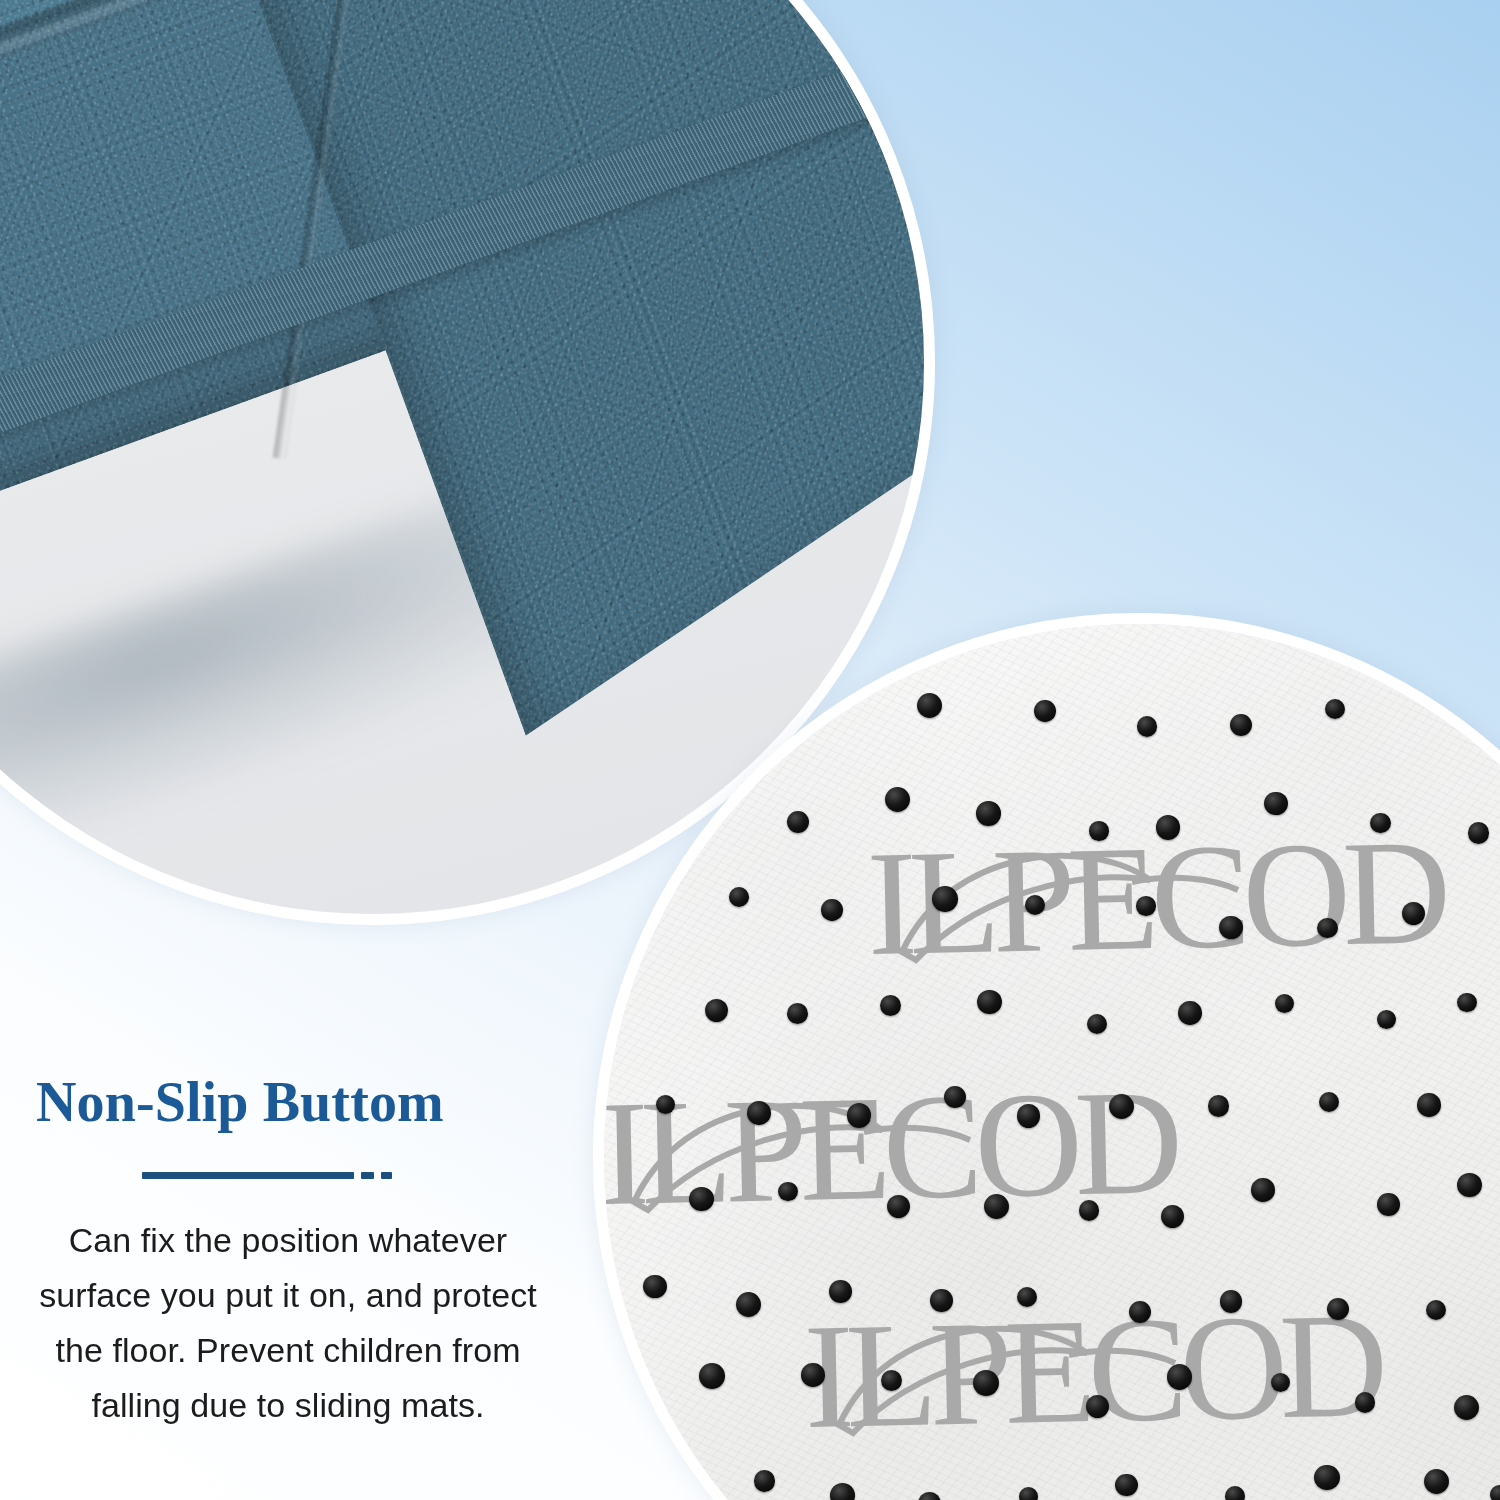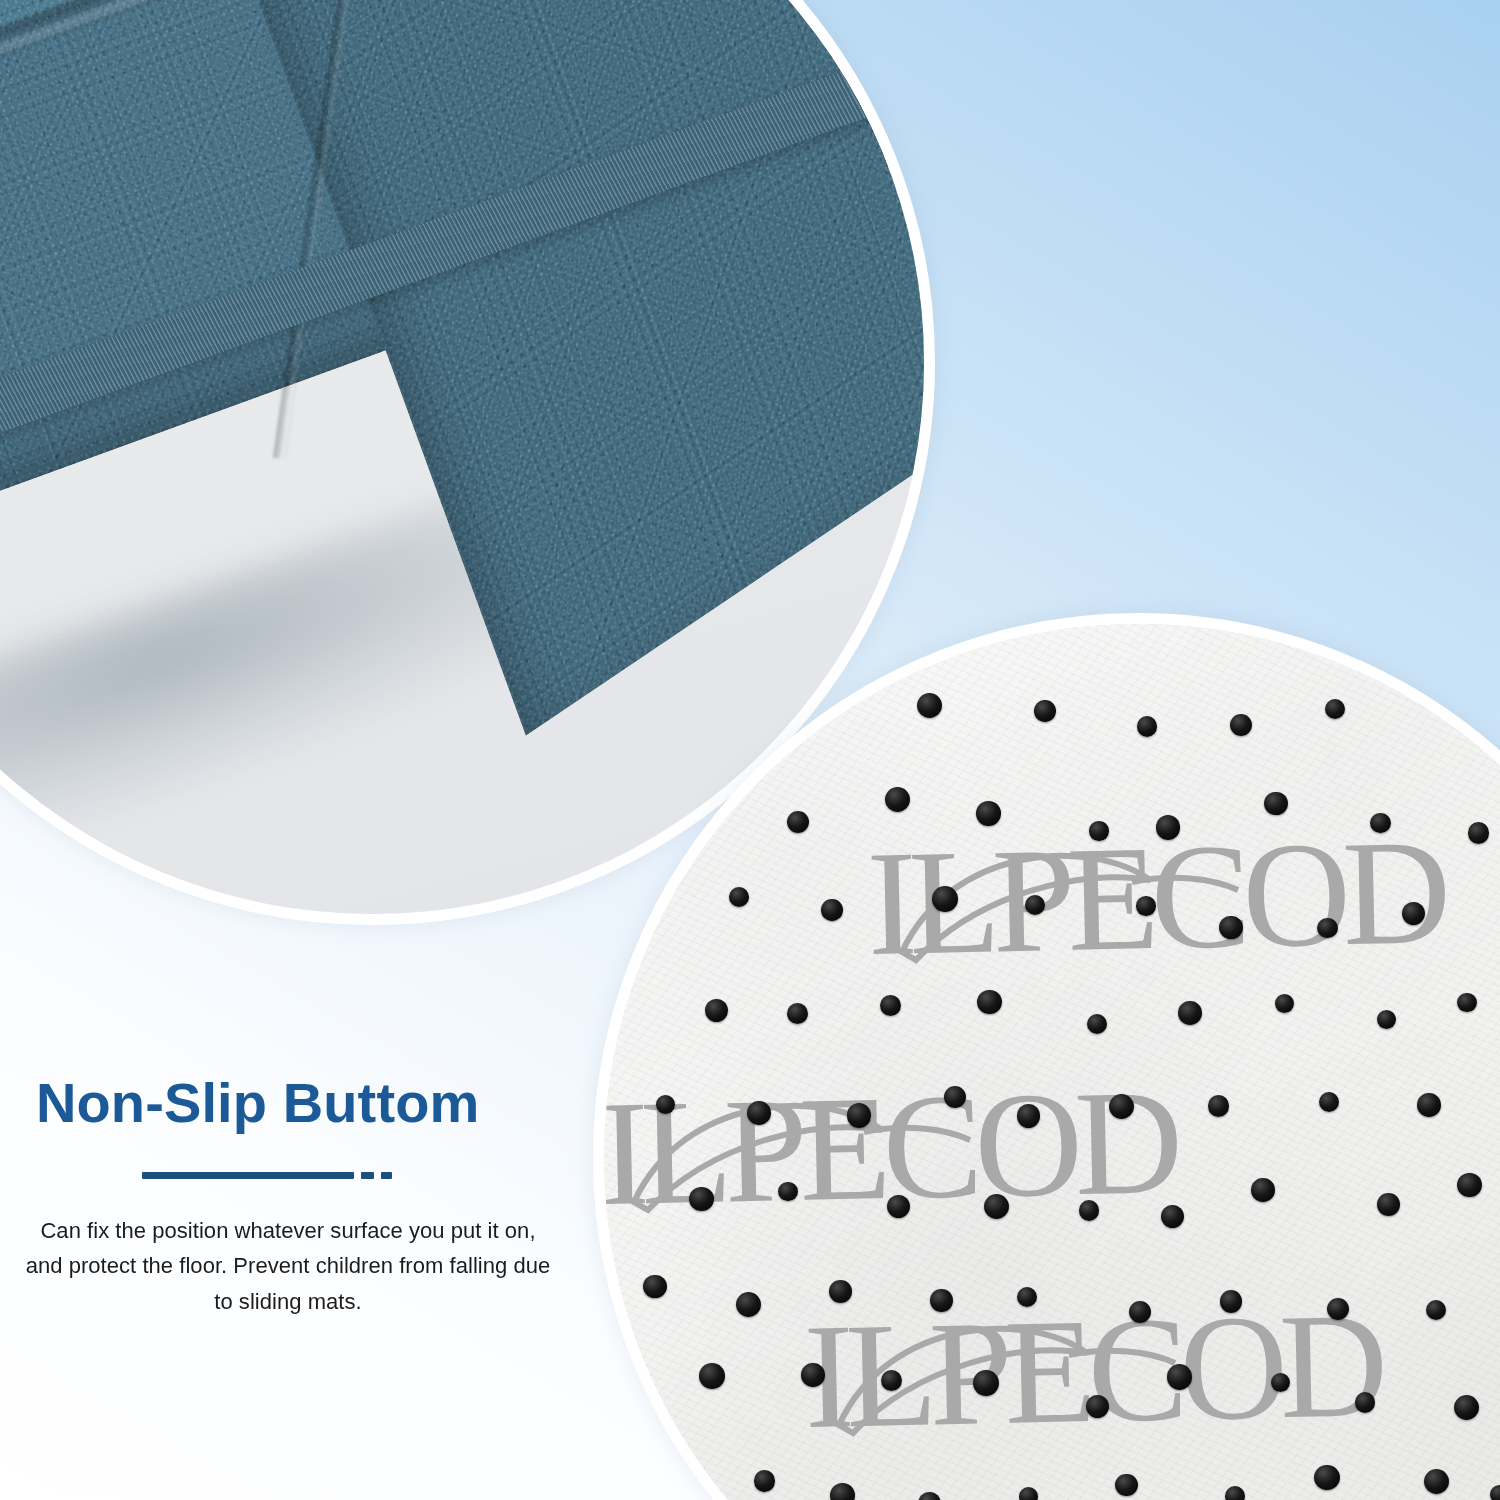--- a/index.html
+++ b/index.html
@@ -264,38 +264,39 @@
   }
 
   #feature-title {
     color: #1b5a96;
     font-size: 56px;
     font-weight: 700;
     line-height: 1.1;
     letter-spacing: 0.002em;
     text-align: left;
     padding-left: 28px;
+    font-family: Liberation Serif, serif;
   }
 
   #divider {
     display: flex;
     align-items: center;
     justify-content: center;
     gap: 7px;
     margin-top: 38px;
     margin-bottom: 34px;
     padding-right: 42px;
   }
   #divider .bar   { width: 212px; height: 7px; background: #1b4f7e; border-radius: 1px; }
   #divider .dash  { width: 13px;  height: 7px; background: #1b4f7e; border-radius: 1px; }
   #divider .dash2 { width: 11px;  height: 7px; background: #1b4f7e; border-radius: 1px; }
 
   #feature-body {
     color: #1c1c1c;
-    font-size: 22px;
+    font-size: 34px;
     line-height: 1.62;
     letter-spacing: 0.002em;
     padding: 0 14px;
     margin-top: 13px;
   }
 </style>
 </head>
 <body>
 
 <div id="canvas">

